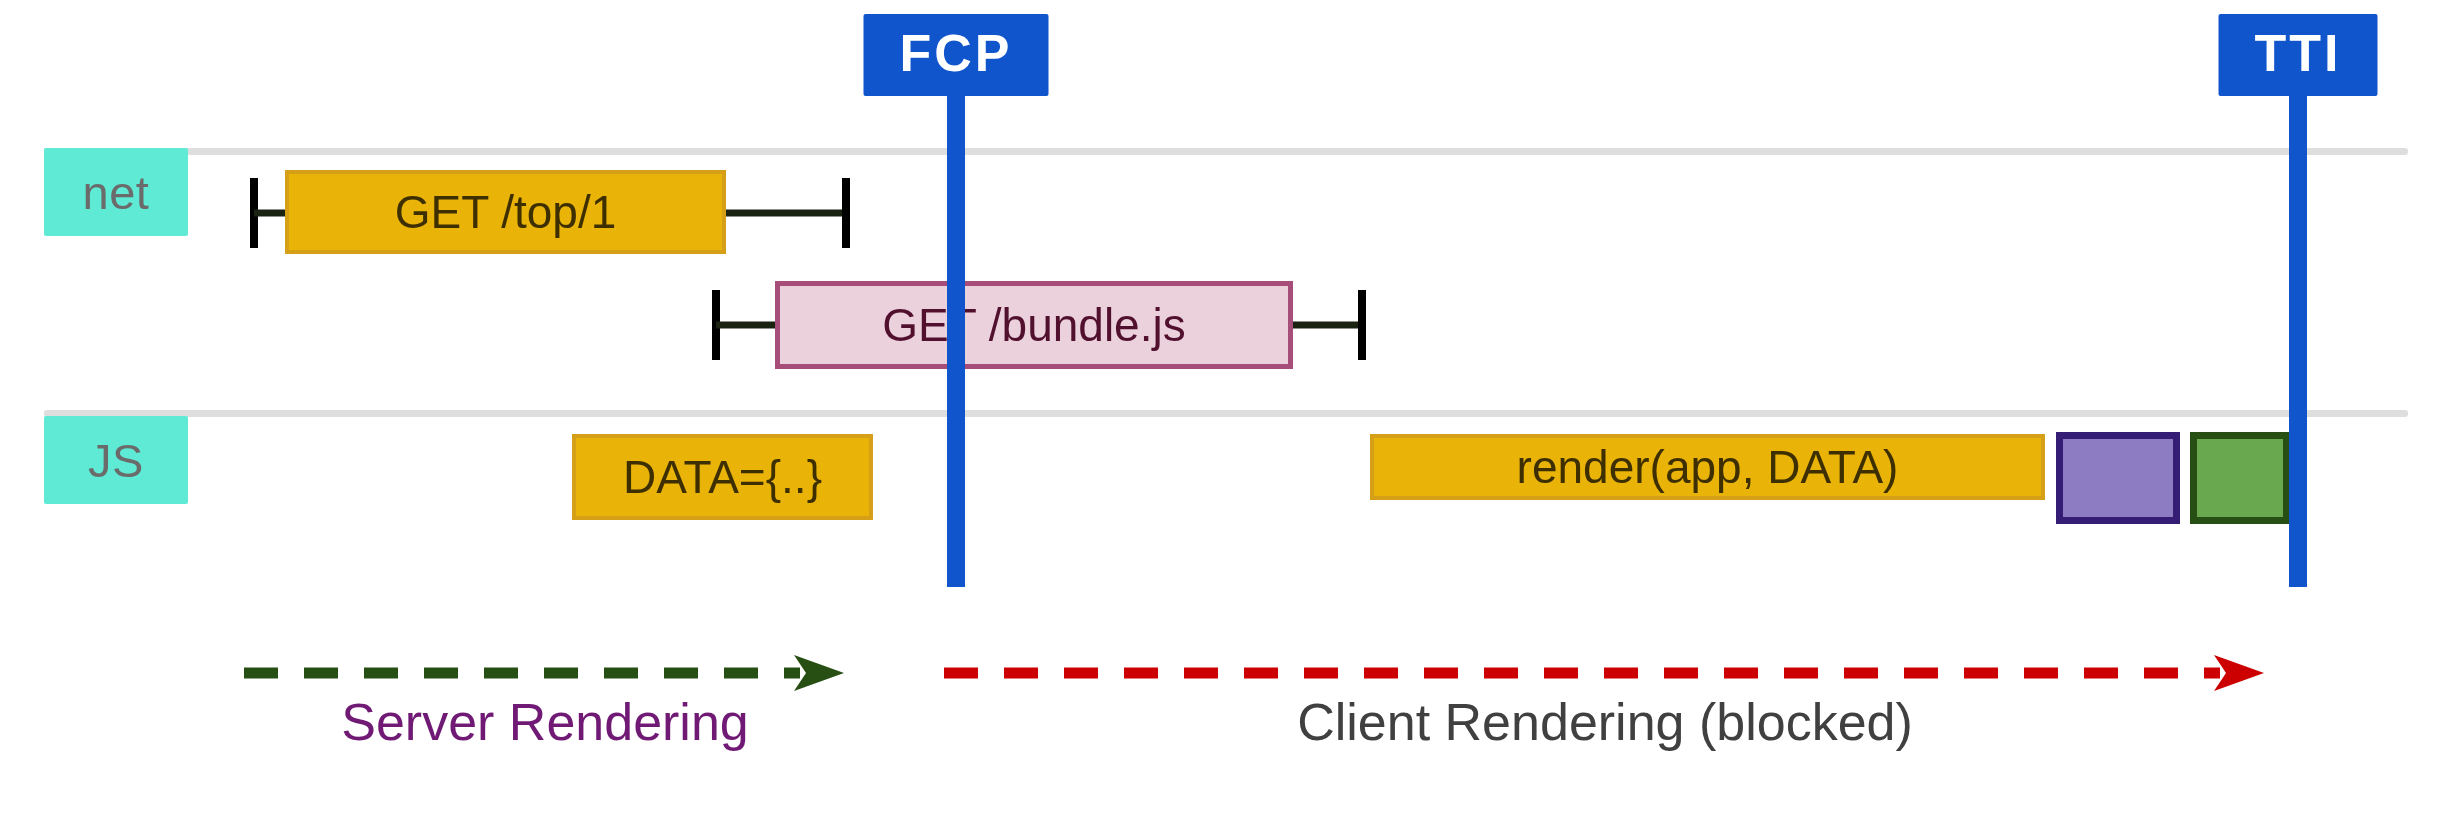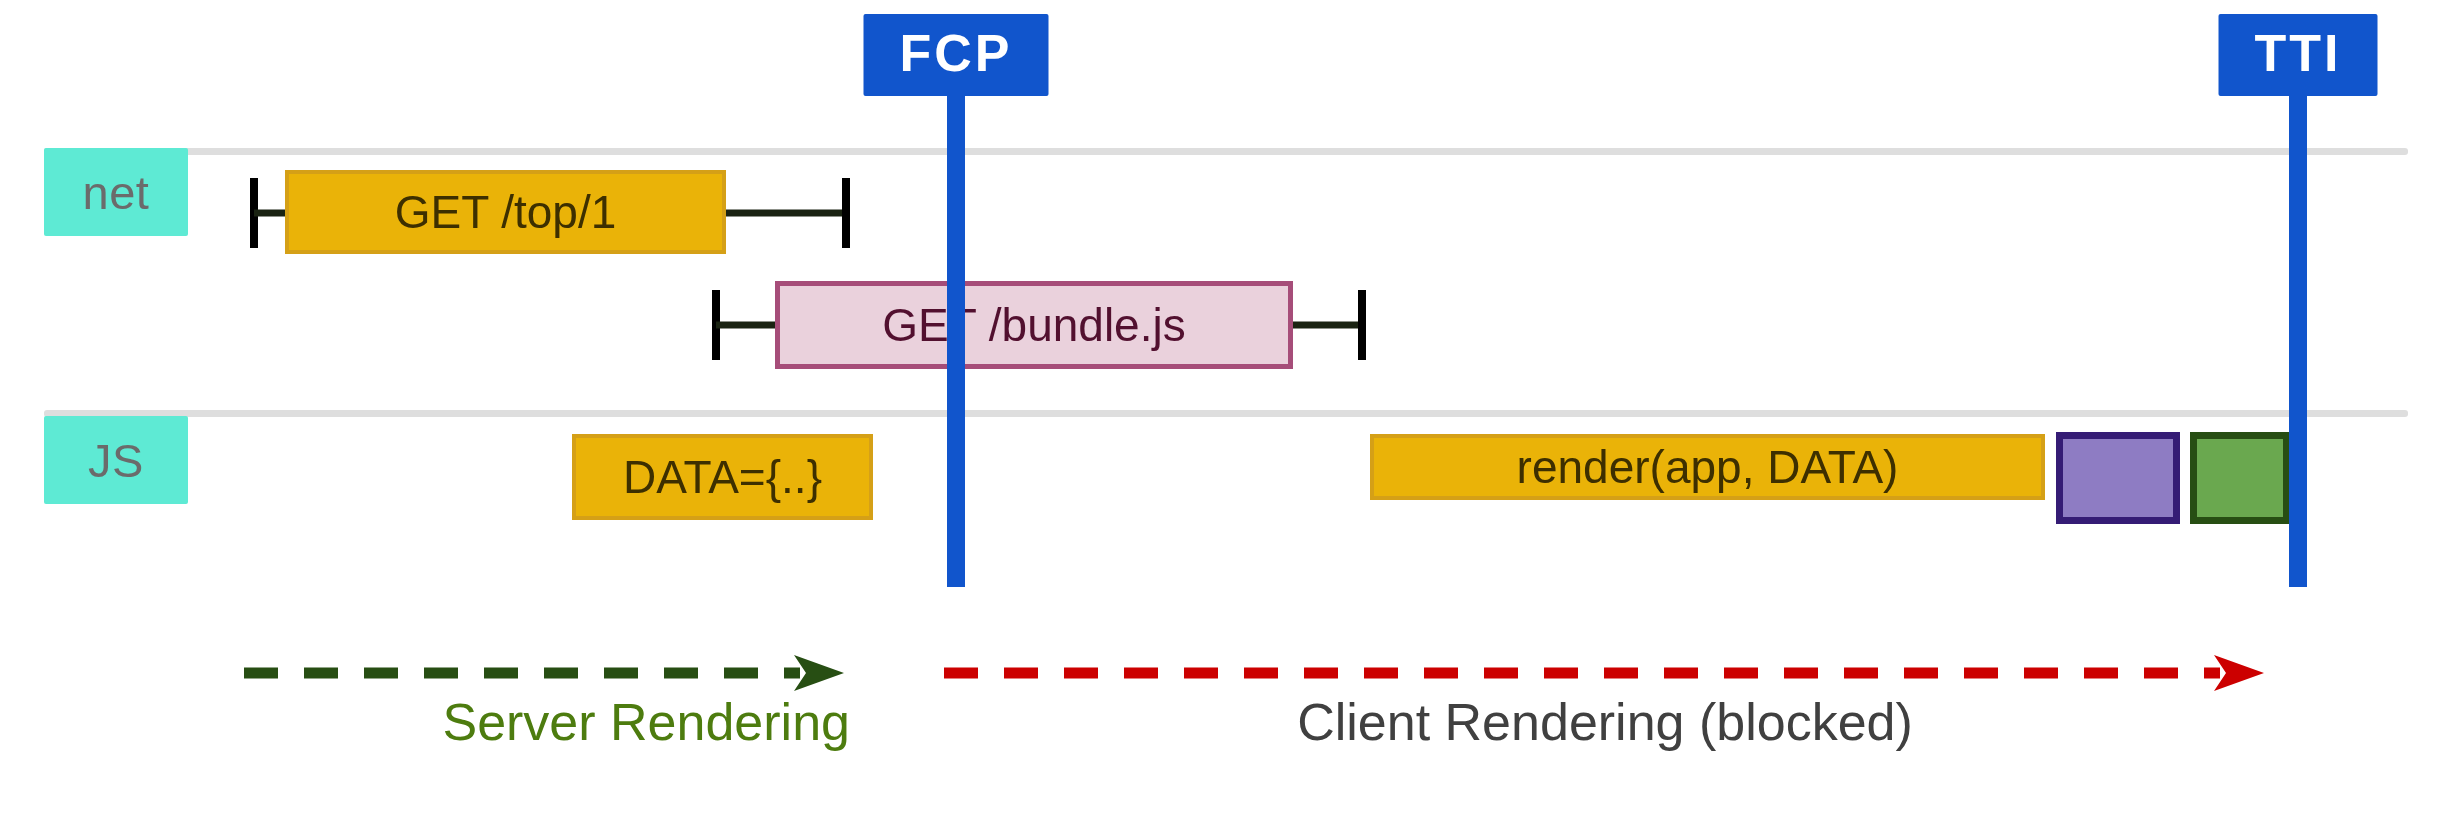--- a/index.html
+++ b/index.html
@@ -130,21 +130,21 @@
   .anno svg { display: block; }
   .anno .anno-label {
     position: absolute;
     top: 46px;
     width: 100%;
     text-align: center;
     font-size: 52px;
     line-height: 1;
     white-space: nowrap;
   }
-  #anno-server .anno-label { color: #4d7c0f; text-align: right; }
+  #anno-server .anno-label { color: #701a75; }
   #anno-client .anno-label { color: #404040; }
 </style>
 </head>
 <body>
 
 <div id="stage">
 
   <div id="lane-rule-net" class="lane-rule"></div>
   <div id="lane-rule-js" class="lane-rule"></div>
 

